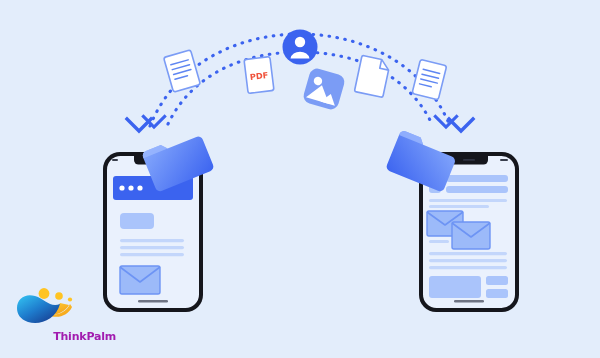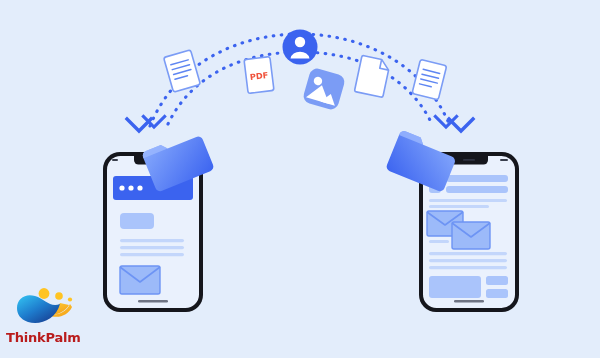--- a/index.html
+++ b/index.html
@@ -36,26 +36,26 @@
     left: 6px;
     top: 0px;
     width: 72px;
     height: 44px;
   }
   .brand-text {
     position: absolute;
     left: 0px;
     top: 44px;
     width: 110px;
-    text-align: left;
+    text-align: right;
     font-family: "DejaVu Sans", sans-serif;
-    font-size: 13px;
+    font-size: 11px;
     font-weight: 700;
     letter-spacing: -0.2px;
-    color: #b91c1c;
+    color: #a21caf;
   }
 </style>
 </head>
 <body>
 
 <div id="scene">
 
   <svg id="art" viewBox="0 0 600 358" xmlns="http://www.w3.org/2000/svg">
     <defs>
       <linearGradient id="folderGrad" x1="0" y1="0" x2="1" y2="1">

